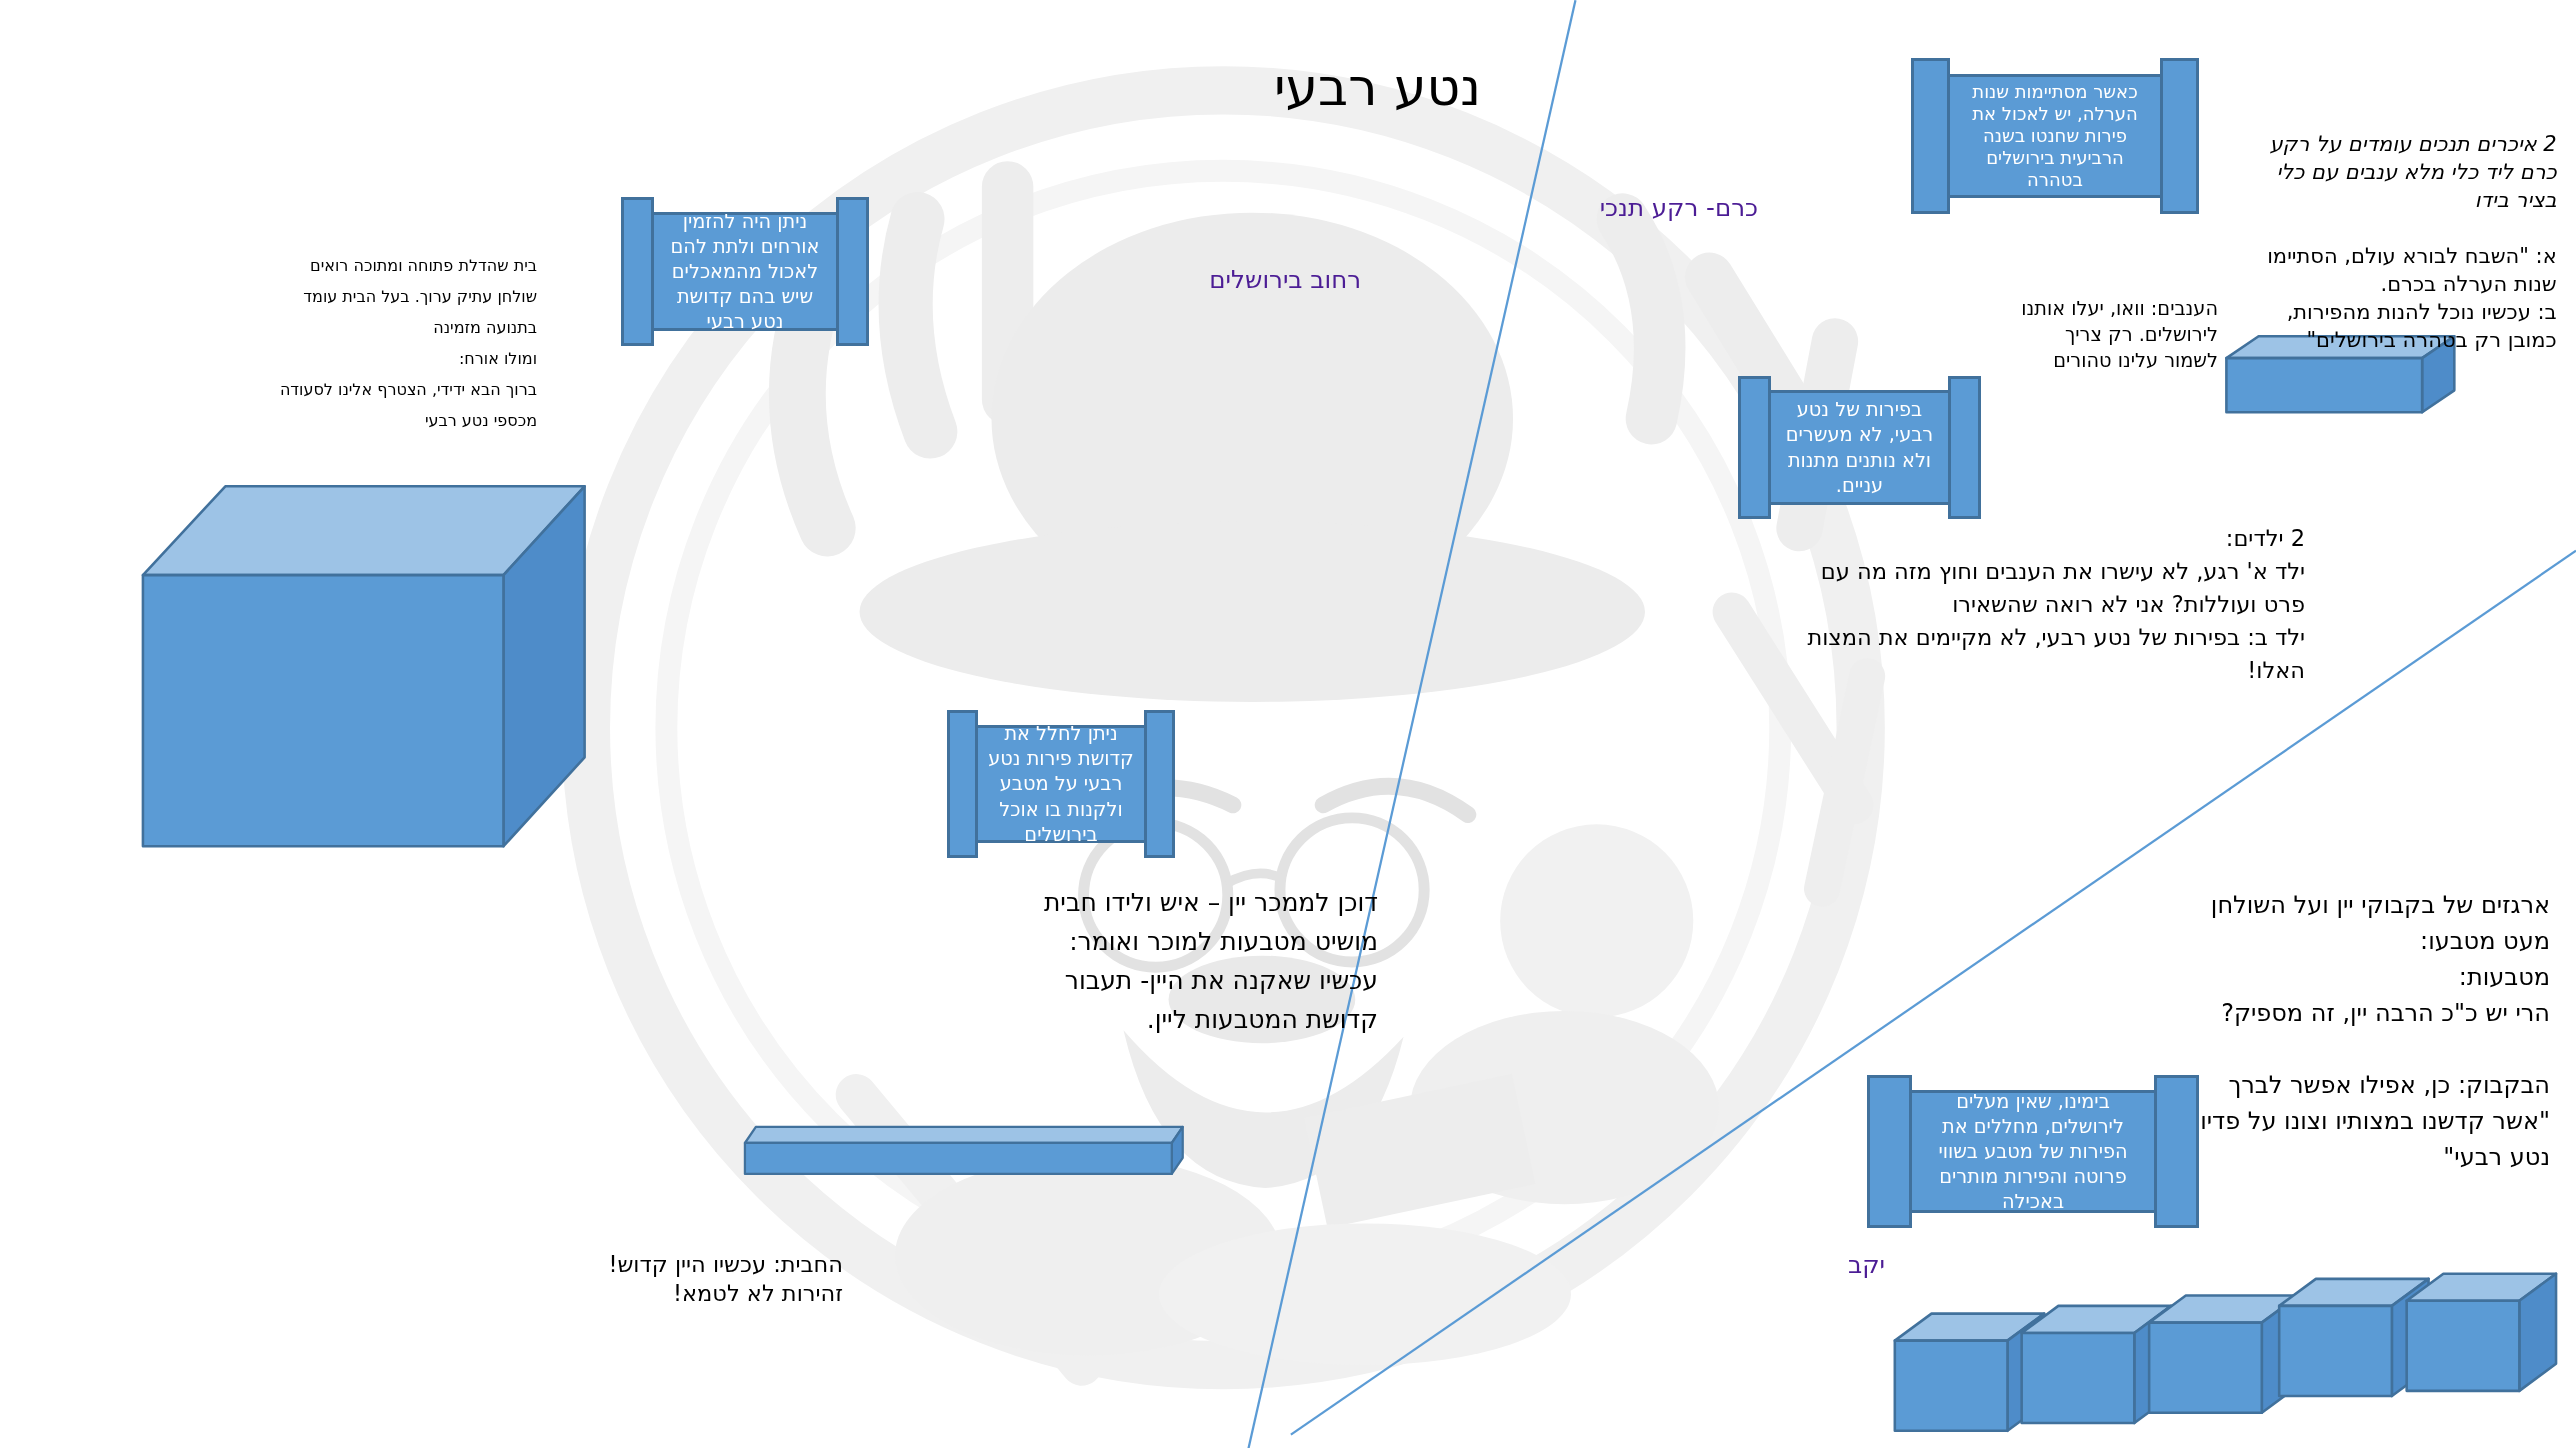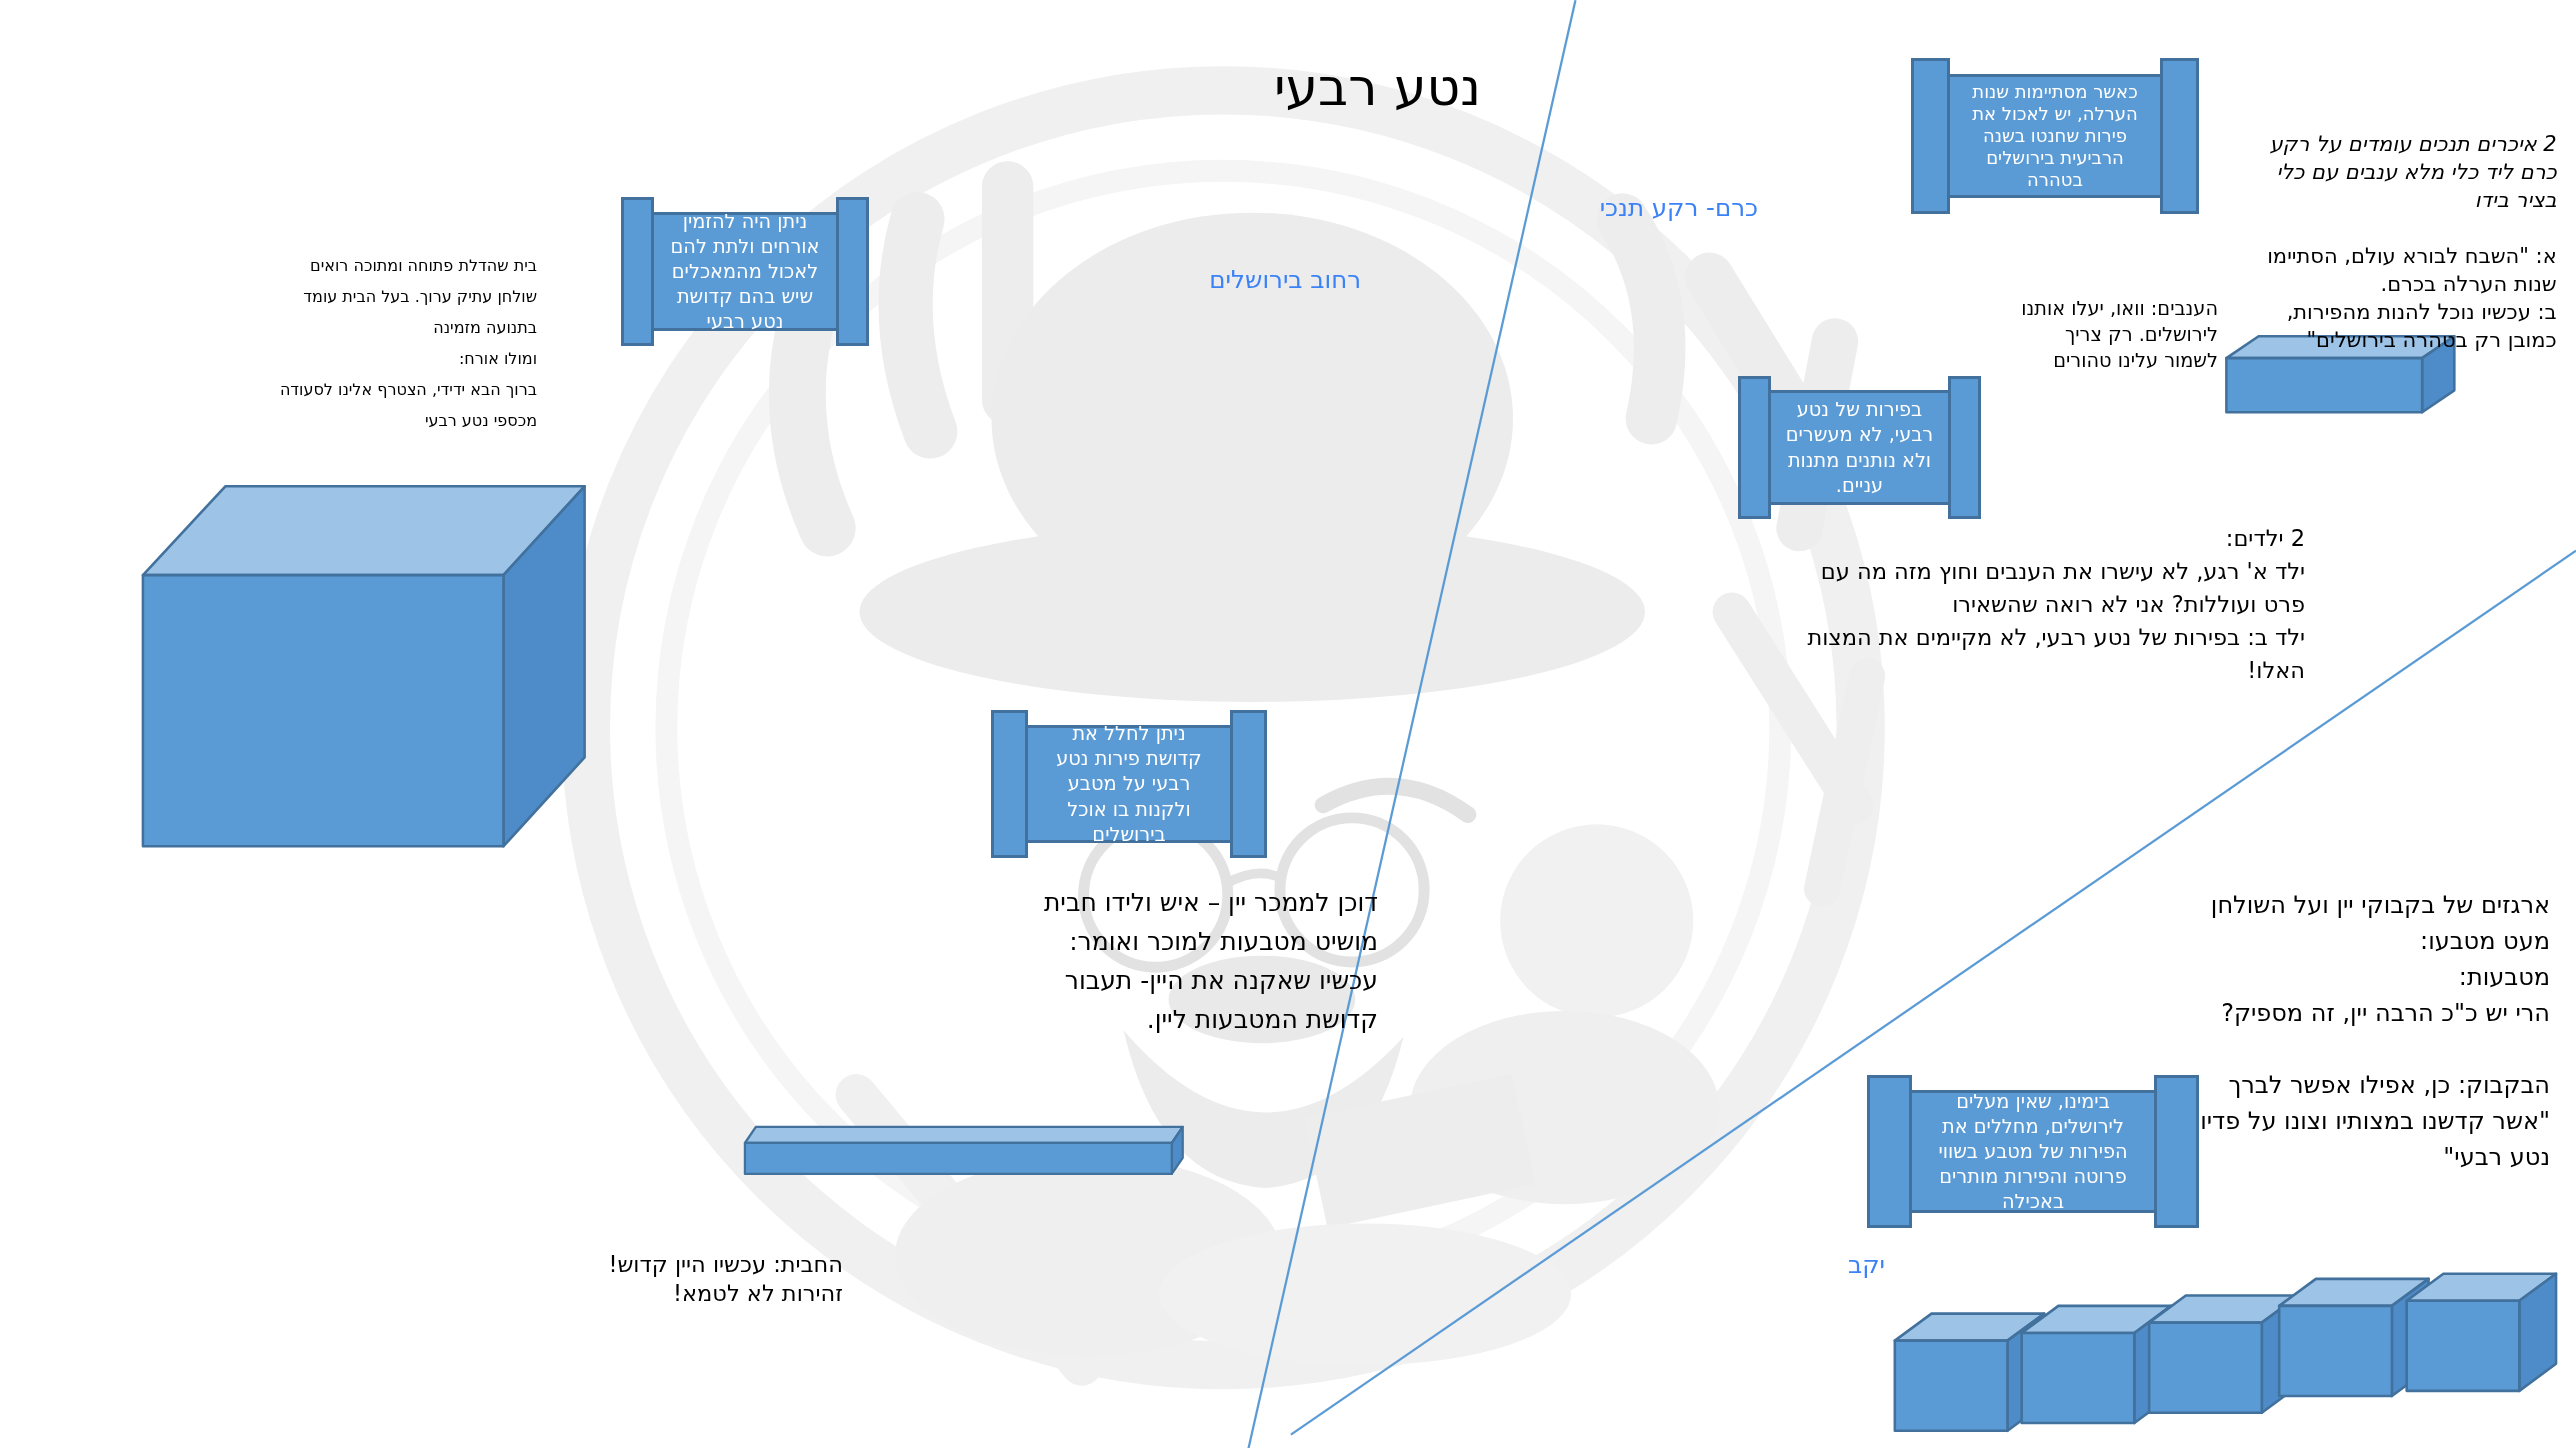--- a/index.html
+++ b/index.html
@@ -9,21 +9,21 @@
   }
   #bg{position:absolute;left:0;top:0;}
   .note{
     position:absolute;direction:rtl;text-align:right;white-space:pre-line;
     color:#000;font-family:"DejaVu Sans", sans-serif;
   }
   .title{
     position:absolute;left:1178px;top:57px;width:399px;text-align:center;
     font-size:52px;color:#000;white-space:nowrap;
   }
-  .label{position:absolute;font-size:24.5px;color:#3b82f6;white-space:nowrap;}
+  .label{position:absolute;font-size:24.5px;color:#4c1d95;white-space:nowrap;}
   
   .scroll{position:absolute;}
   .scroll .panel{
     position:absolute;left:11%;right:11%;top:10%;bottom:10%;
     background:#5B9BD5;border:3.2px solid #41719C;z-index:1;
     display:flex;align-items:center;justify-content:center;
     text-align:center;color:#fff;white-space:pre-line;
     font-family:"DejaVu Sans", sans-serif;
   }
   .scroll .roller{
@@ -169,21 +169,21 @@
   <div class="scroll" style="left:1911px;top:58px;width:288px;height:156px;">
     <div class="roller left"></div>
     <div class="roller right"></div>
     <div class="panel fs28">כאשר מסתיימות שנות
 הערלה, יש לאכול את
 פירות שחנטו בשנה
 הרביעית בירושלים
 בטהרה</div>
   </div>
 
-  <div class="scroll" style="left:991px;top:710px;width:276px;height:148px;">
+  <div class="scroll" style="left:947px;top:710px;width:228px;height:148px;">
     <div class="roller left"></div>
     <div class="roller right"></div>
     <div class="panel fs30">ניתן לחלל את
 קדושת פירות נטע
 רבעי על מטבע
 ולקנות בו אוכל
 בירושלים</div>
   </div>
 
   <div class="scroll" style="left:1867px;top:1075px;width:332px;height:153px;">

